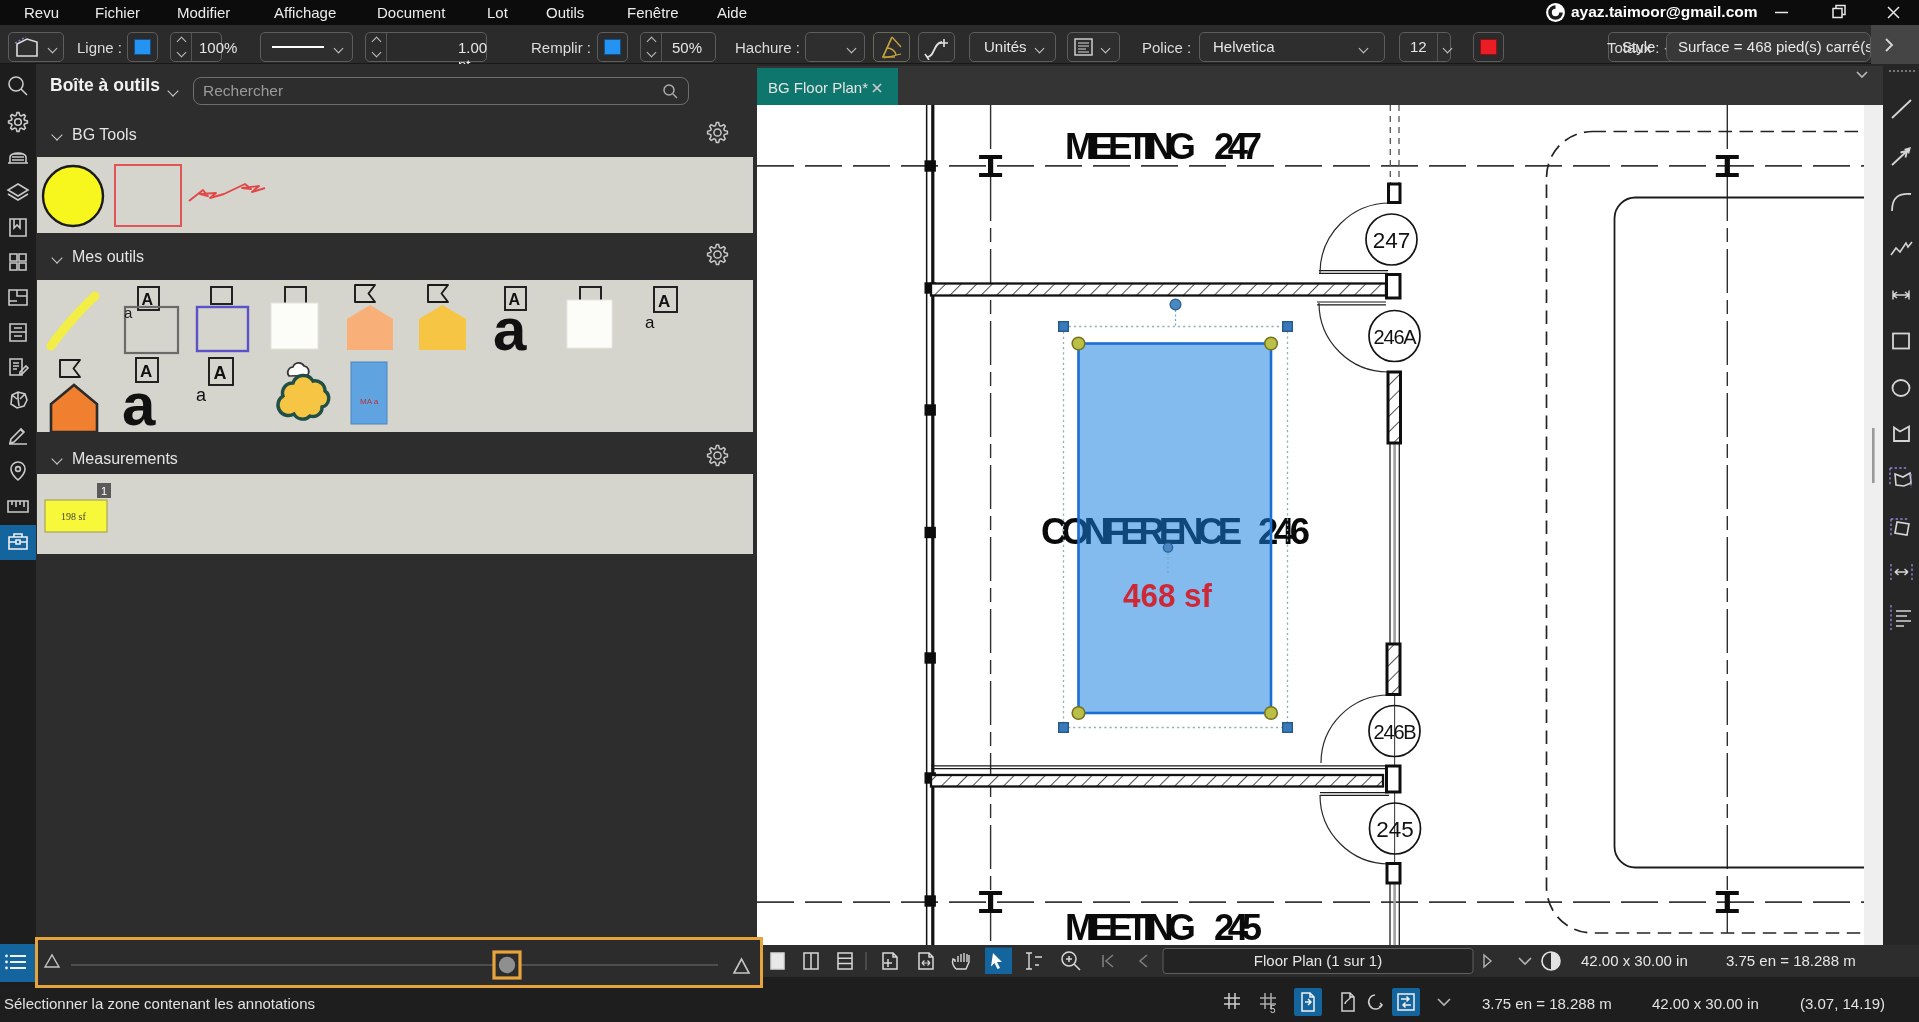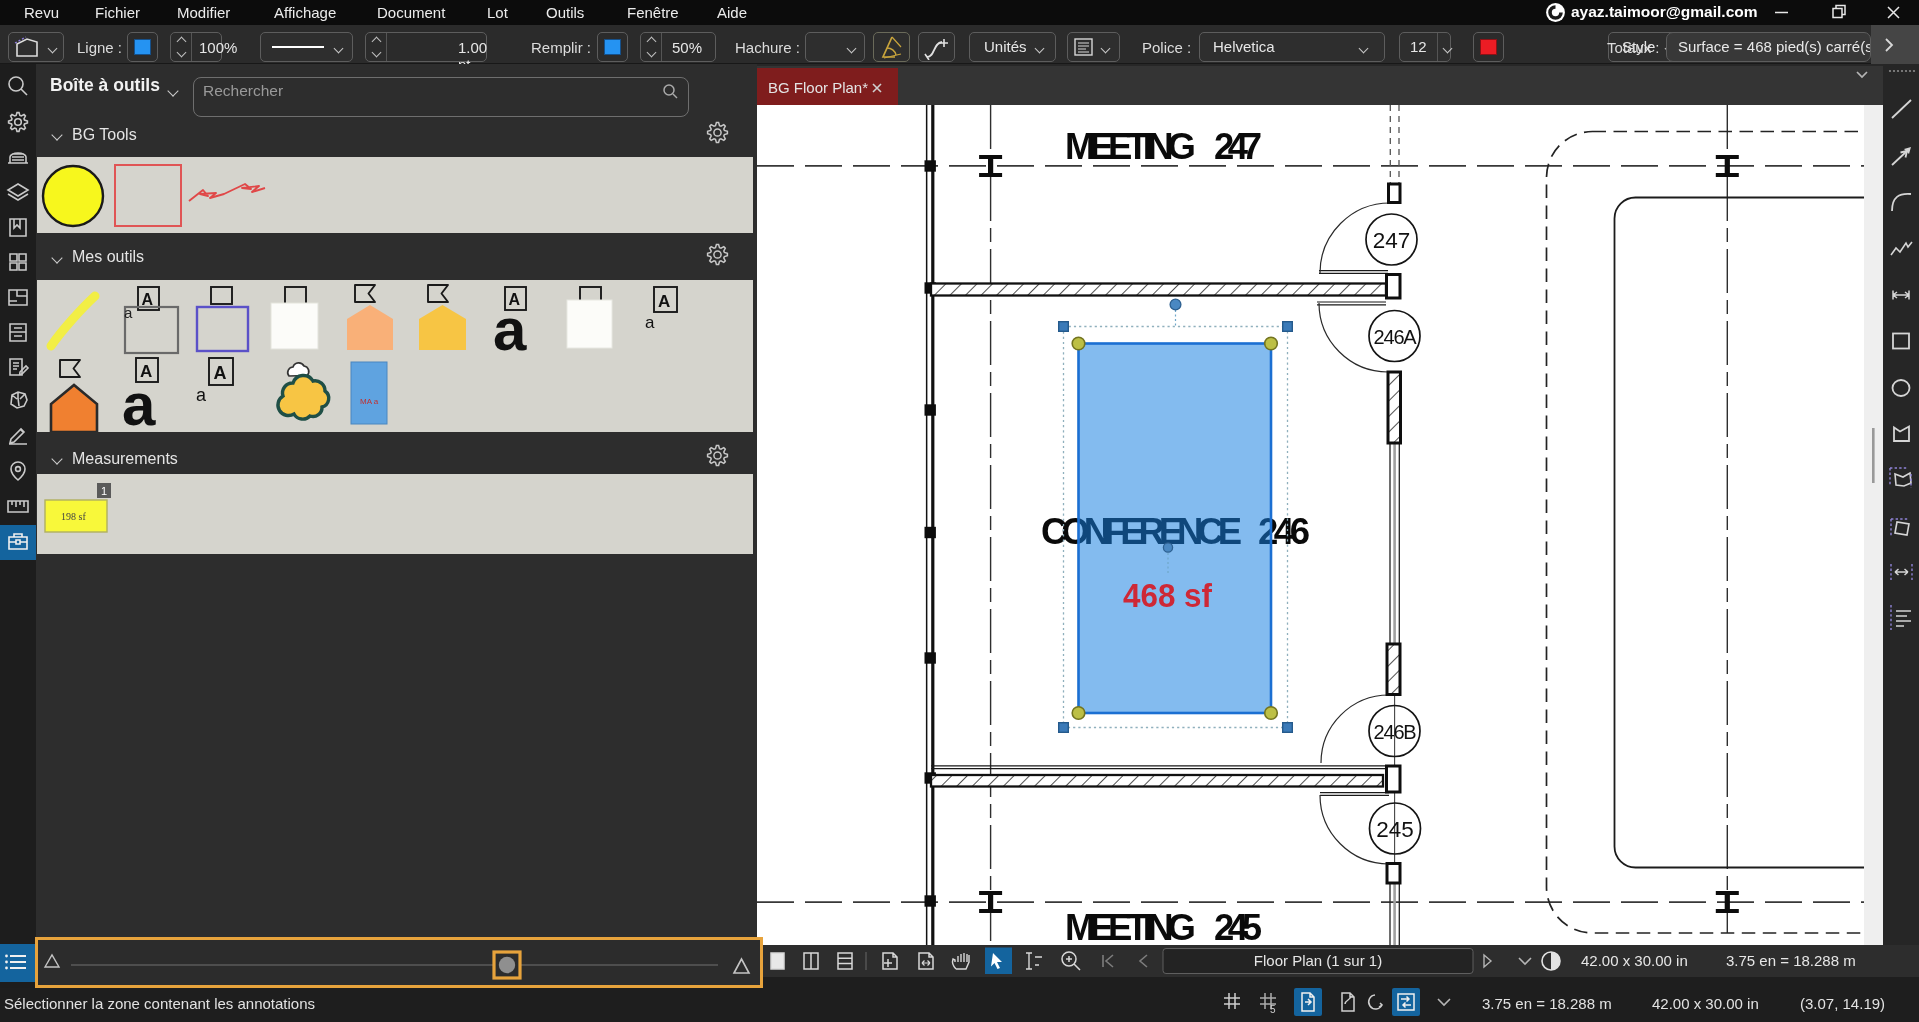--- a/index.html
+++ b/index.html
@@ -29,21 +29,21 @@
   #lstrip { left:0; top:64px; width:36px; height:924px; background:#1d1d1d; z-index:2; }
   
   #lpanel { left:36px; top:64px; width:721px; height:874px; background:#2d2d2d; }
   .lightrow { position:absolute; left:1px; width:716px; background:#d5d4cd; }
   .sechead { position:absolute; left:13px; color:#e4e4e4; font-size:16px; }
   .schev { position:absolute; width:12px; height:12px; }
   .schev:before { content:""; position:absolute; left:1px; top:1px; width:7px; height:7px;
      border-right:1.8px solid #cccccc; border-bottom:1.8px solid #cccccc; transform:rotate(45deg); }
   
   #tabbar { left:757px; top:64px; width:1162px; height:41px; background:#343434; border-top:2px solid #272727; }
-  #tab1 { position:absolute; left:0px; top:2px; width:141px; height:39px; background:#7f1d1d; color:#e4e4e4; font-size:15px; }
+  #tab1 { position:absolute; left:0px; top:2px; width:141px; height:39px; background:#0f766e; color:#e4e4e4; font-size:15px; }
   
   #canvas { left:757px; top:105px; width:1126px; height:840px; background:#ffffff; }
   
   #rstrip { left:1883px; top:64px; width:36px; height:881px; background:#262626; }
   
   #botbar { left:757px; top:945px; width:1162px; height:32px; background:#2d2d2d; }
   
   #statusbar { left:0; top:977px; width:1919px; height:45px; background:#1e1e1e; color:#e2e2e2; font-size:15px; z-index:1; }
 </style>
 </head>
@@ -220,21 +220,21 @@
           <circle cx="6.5" cy="892" r="1.4"></circle>
           <circle cx="6.5" cy="898" r="1.4"></circle>
           <circle cx="6.5" cy="904" r="1.4"></circle>
         </g>
     </svg>
   </div>
 
   <div id="lpanel" class="abs">
     <span style="position:absolute;left:14px;top:11px;font-size:17.5px;font-weight:bold;color:#f2f2f2">Boîte à outils</span>
     <div class="schev" style="left:132px;top:22px"></div>
-    <div style="position:absolute;left:157px;top:13px;width:496px;height:40px;border:1.5px solid #6e6e6e;border-radius:8px">
+    <div style="position:absolute;left:157px;top:13px;width:496px;height:28px;border:1.5px solid #6e6e6e;border-radius:8px">
       <span style="position:absolute;left:9px;top:4px;font-size:15.5px;color:#9a9a9a">Rechercher</span>
       <svg style="position:absolute;left:468px;top:5px" width="17" height="17" viewBox="0 0 17 17">
           <circle cx="7" cy="7" r="5" stroke="#aaa" stroke-width="1.5" fill="none"></circle>
           <path d="M11 11 L15 15" stroke="#aaa" stroke-width="1.5"></path>
         </svg>
     </div>
 
     <div class="schev" style="left:16px;top:66px"></div>
     <span class="sechead" style="left:36px;top:62px">BG Tools</span>
     <svg class="gear" style="position:absolute;left:669px;top:56px" width="25" height="25" viewBox="0 0 25 25">

